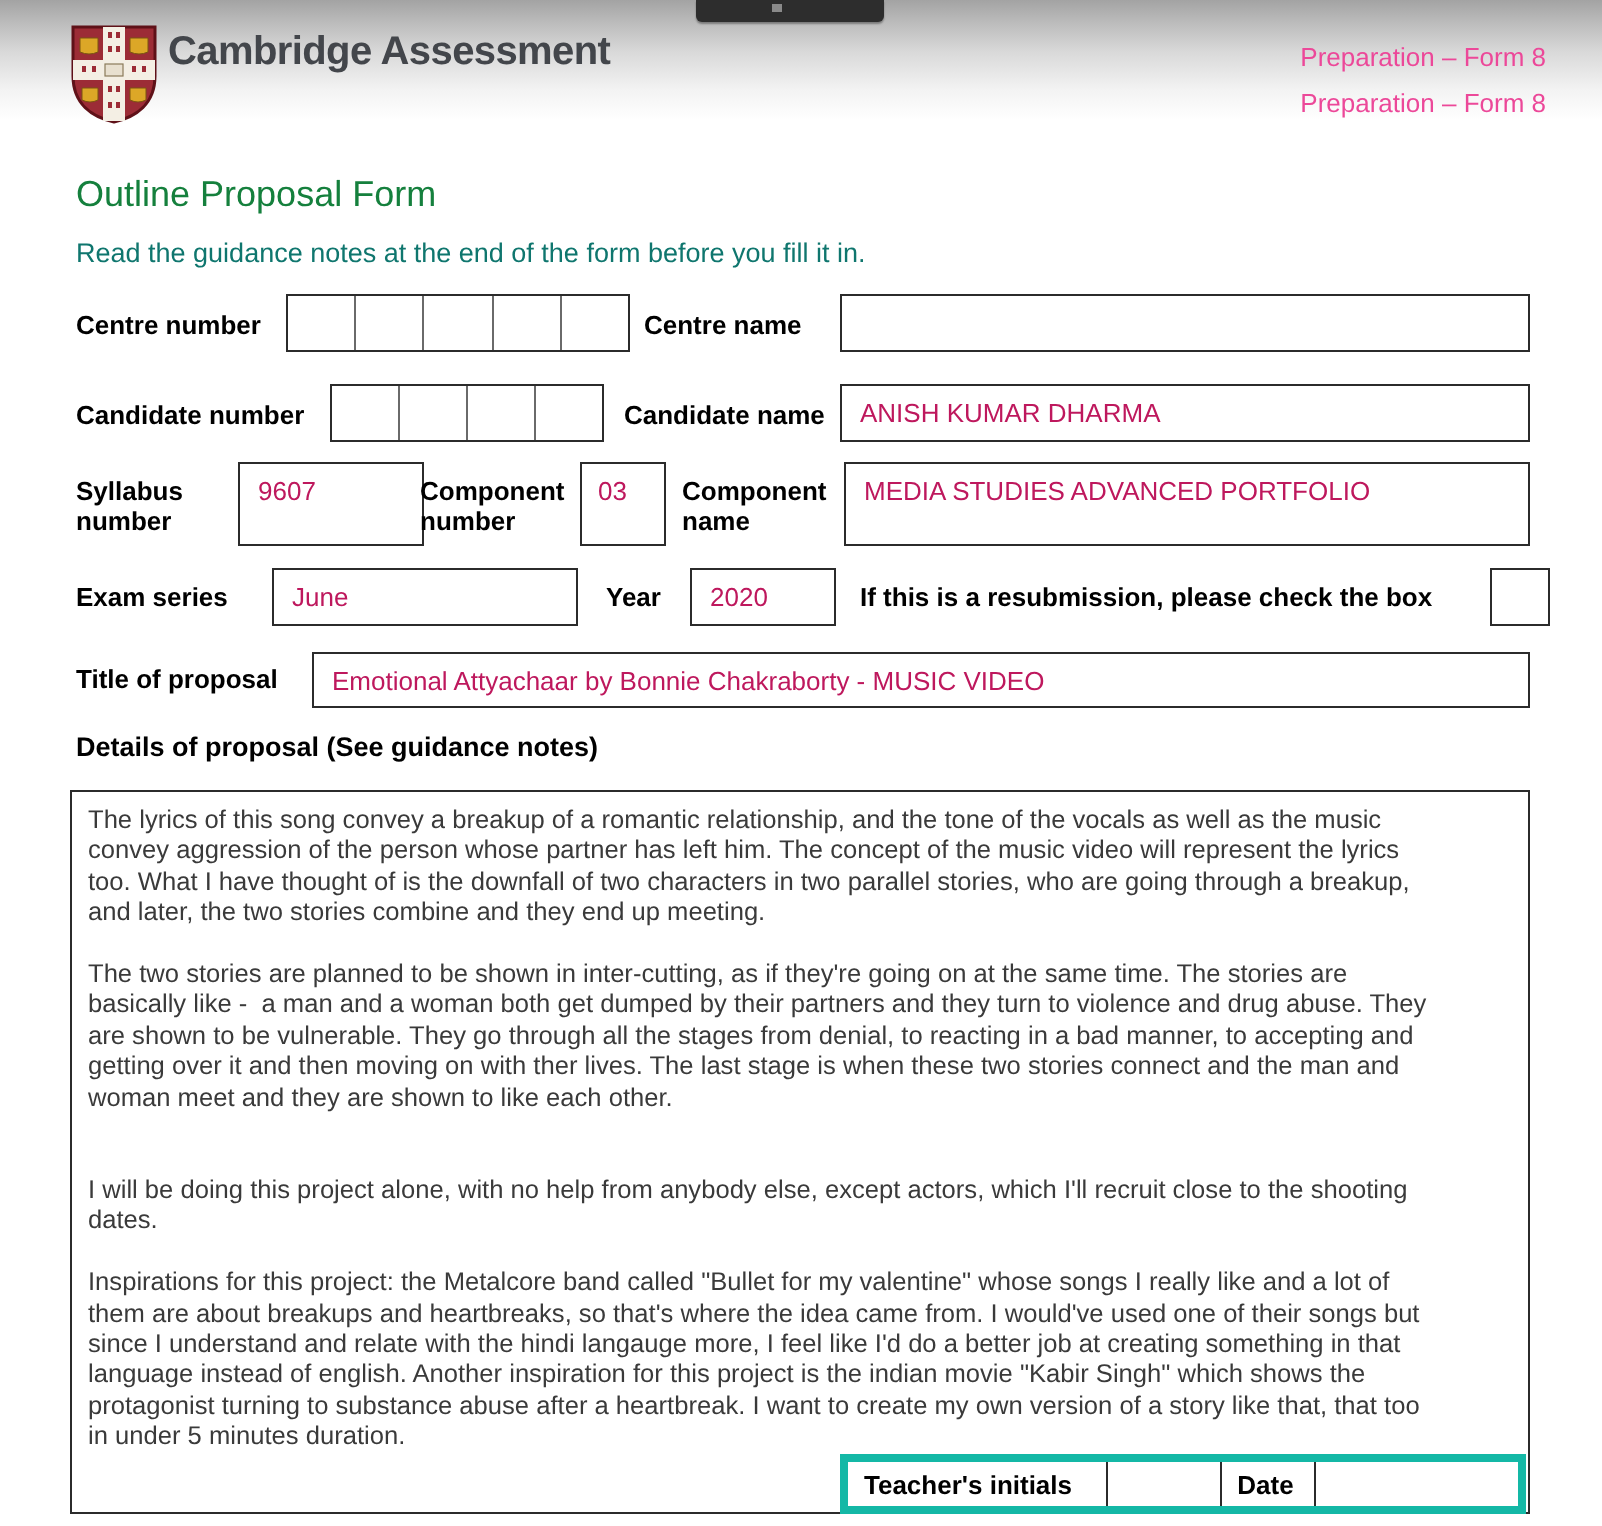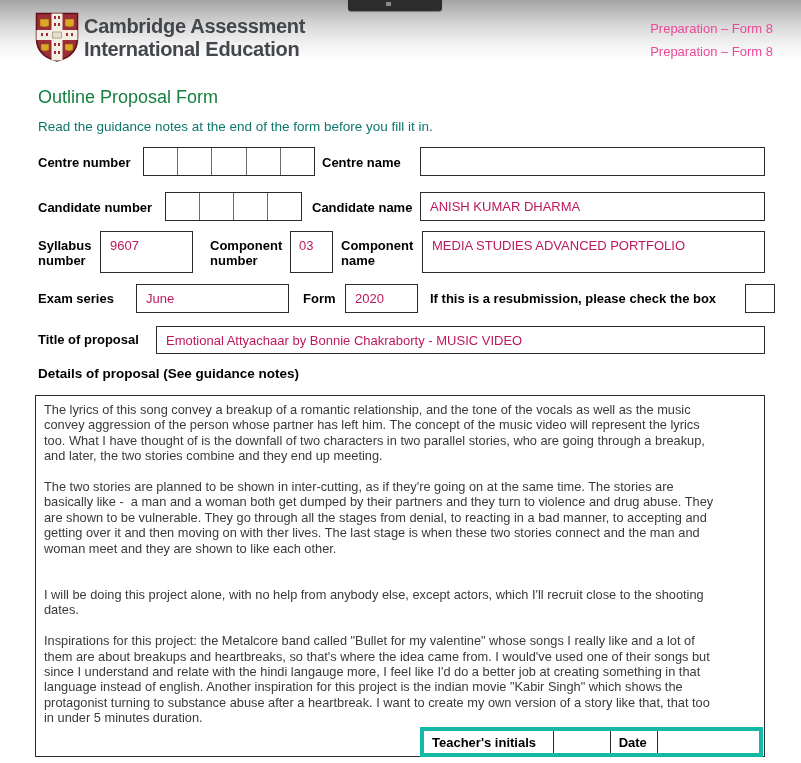--- a/index.html
+++ b/index.html
@@ -88,21 +88,20 @@
   <g fill="#dca727" stroke="#7a5510" stroke-width="0.5">
     <path d="M5 7 h9 v7 q-4.5 2 -9 0 Z"></path>
     <path d="M30 7 h9 v7 q-4.5 2 -9 0 Z"></path>
     <path d="M6 32 h8 v6 q-4 2 -8 0 Z"></path>
     <path d="M30 32 h8 v6 q-4 2 -8 0 Z"></path>
   </g>
   <rect x="17.5" y="20" width="9" height="6" fill="#e8e0cf" stroke="#8a7b5a" stroke-width="0.6"></rect>
 </svg>
 <div class="abs logo-text">
   <div>Cambridge Assessment</div>
-  <div>International Education</div>
 </div>
 
 <div class="abs form-ref" style="top:21px;">Preparation – Form 8</div>
 <div class="abs form-ref" style="top:44px;">Preparation – Form 8</div>
 
 <h1 class="abs page-title">Outline Proposal Form</h1>
 <div class="abs instruction">Read the guidance notes at the end of the form before you fill it in.</div>
 
 <div class="abs lbl" style="left:38px; top:155px;">Centre number</div>
 <div class="abs box cellgrid" style="left:143px; top:147px; width:172px; height:29px;">
@@ -123,31 +122,31 @@
   <div class="cell"></div>
   <div class="cell"></div>
   <div class="cell"></div>
 </div>
 <div class="abs lbl" style="left:312px; top:200px;">Candidate name</div>
 <div class="abs box field val" style="left:420px; top:192px; width:345px; height:29px;">
     <span>ANISH KUMAR DHARMA</span>
   </div>
 
 <div class="abs lbl" style="left:38px; top:238px; width:62px;">Syllabus number</div>
-<div class="abs box val" style="left:100px; top:231px; width:93px; height:42px; padding:6px 0 0 9px;"><span>9607</span></div>
+<div class="abs box val" style="left:119px; top:231px; width:93px; height:42px; padding:6px 0 0 9px;"><span>9607</span></div>
 <div class="abs lbl" style="left:210px; top:238px; width:72px;">Component number</div>
 <div class="abs box val" style="left:290px; top:231px; width:43px; height:42px; padding:6px 16px 0 8px;"><span>03</span></div>
 <div class="abs lbl" style="left:341px; top:238px; width:72px;">Component name</div>
 <div class="abs box val" style="left:422px; top:231px; width:343px; height:42px; padding:6px 0 4px 9px;"><span>MEDIA STUDIES ADVANCED PORTFOLIO</span></div>
 
 <div class="abs lbl" style="left:38px; top:291px;">Exam series</div>
 <div class="abs box field val" style="left:136px; top:284px; width:153px; height:29px;">
     <span>June</span>
   </div>
-<div class="abs lbl" style="left:303px; top:291px;">Form</div>
+<div class="abs lbl" style="left:303px; top:291px;">Year</div>
 <div class="abs box field val" style="left:345px; top:284px; width:73px; height:29px;">
     <span>2020</span>
   </div>
 <div class="abs lbl" style="left:430px; top:291px;">If this is a resubmission, please check the box</div>
 <div class="abs box" style="left:745px; top:284px; width:30px; height:29px;"></div>
 
 <div class="abs lbl" style="left:38px; top:332px;">Title of proposal</div>
 <div class="abs box field val" style="left:156px; top:326px; width:609px; height:28px;">
     <span>Emotional Attyachaar by Bonnie Chakraborty - MUSIC VIDEO</span>
   </div>

